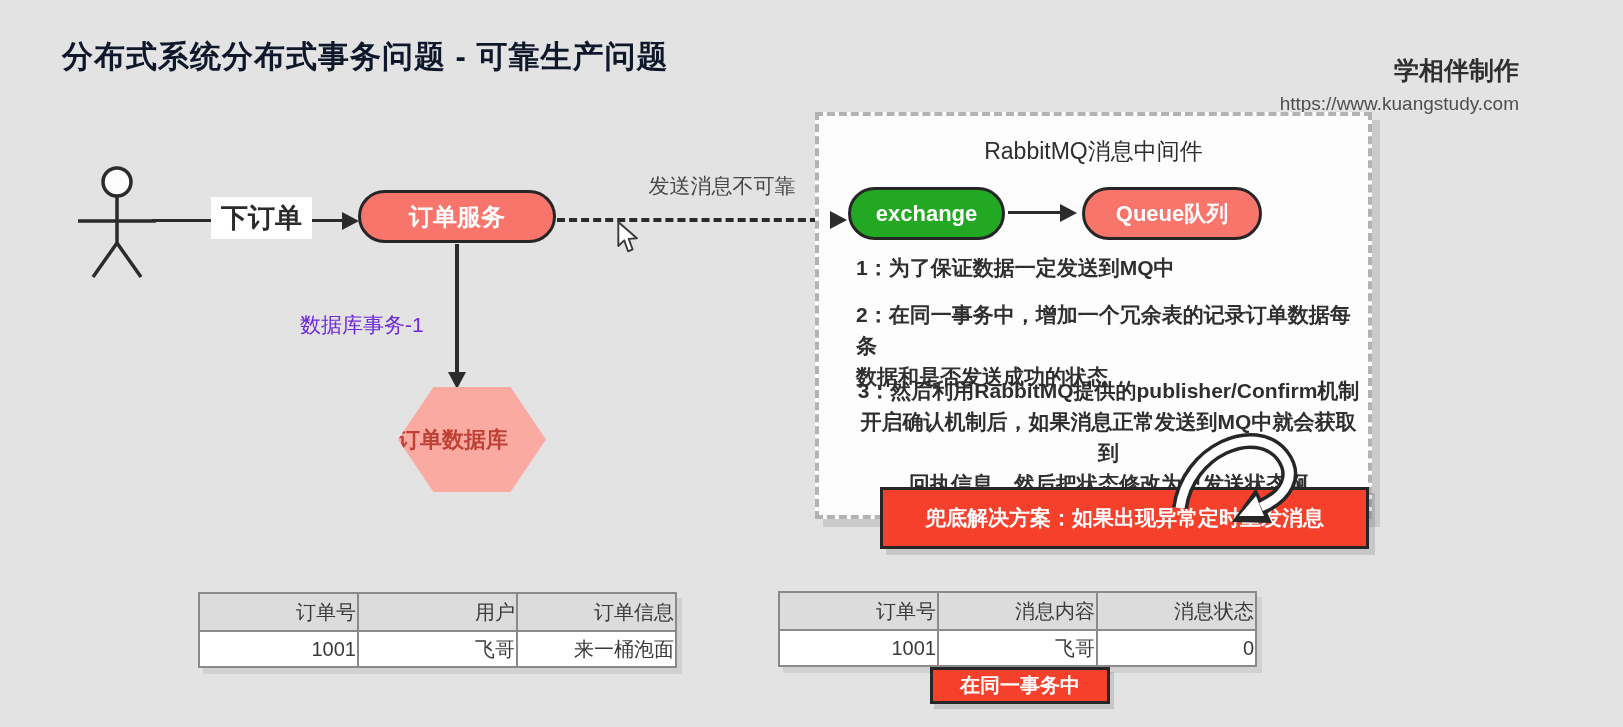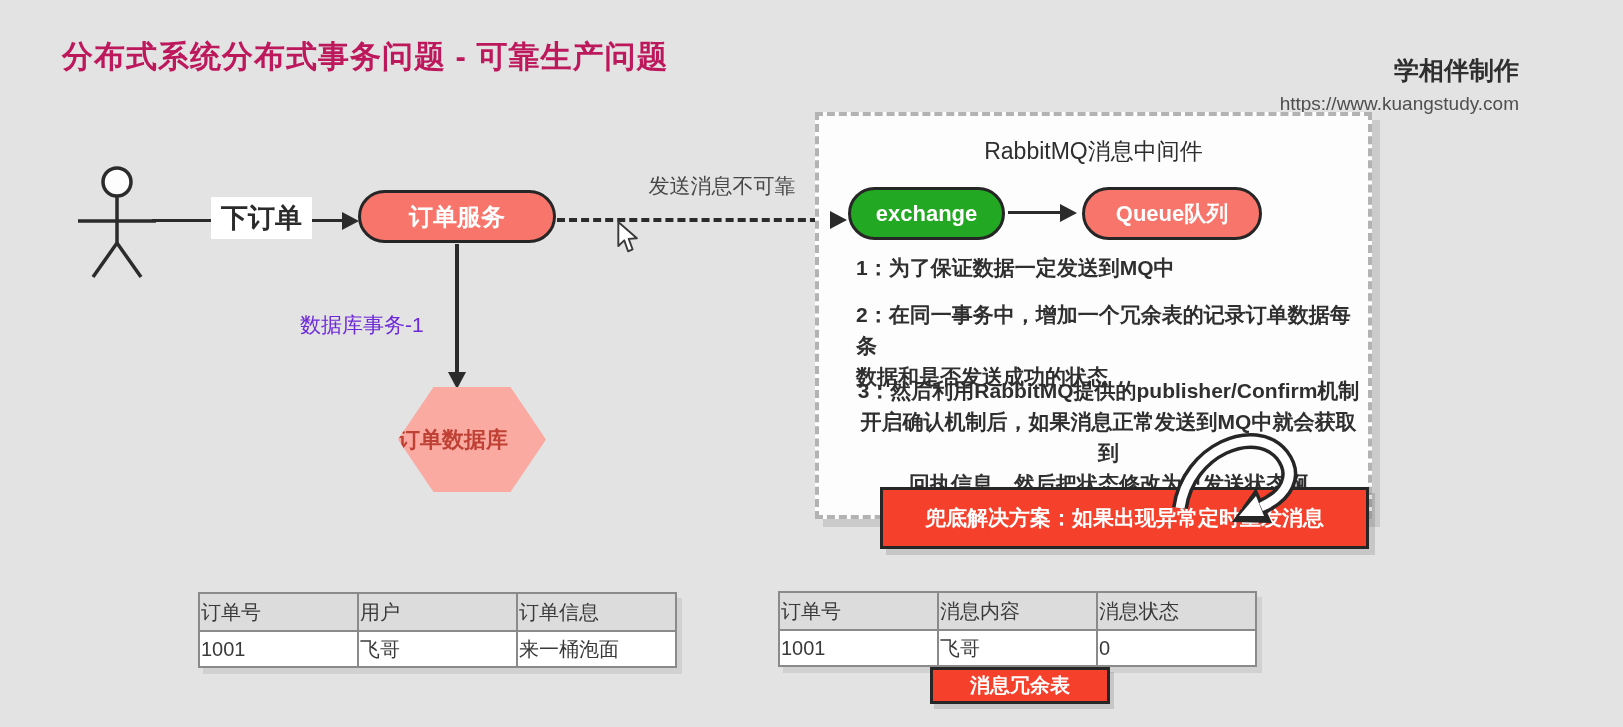--- a/index.html
+++ b/index.html
@@ -7,21 +7,21 @@
     font-family:"Liberation Sans","DejaVu Sans",sans-serif;
     background:#e3e3e3;
   }
   .stage{
     position:relative;width:1623px;height:727px;overflow:hidden;
     background:#e3e3e3;
   }
   
   .page-title{
     position:absolute;left:62px;top:36px;margin:0;
-    font-size:31px;font-weight:700;color:#be185d;letter-spacing:1px;
+    font-size:31px;font-weight:700;color:#0f172a;letter-spacing:1px;
   }
   .brand-block{position:absolute;top:14px;right:104px;text-align:right;margin-top:40px;}
   .brand-name{font-size:25px;font-weight:700;color:#2f2f2f;line-height:1.3;}
   .brand-url{font-size:19px;color:#4f4f4f;margin-top:6px;}
 
   
   .hline{position:absolute;height:0;border-top:3.5px solid #2b2b2b;}
   .hline-dashed{position:absolute;height:0;border-top:4px dashed #2b2b2b;}
   .vline{position:absolute;width:3.5px;background:#2b2b2b;}
   .arrow-right{position:absolute;width:0;height:0;
@@ -75,21 +75,21 @@
   .fallback-box span{color:#fff;font-size:21px;font-weight:700;}
   .retry-arrow{position:absolute;left:1162px;top:420px;z-index:6;}
 
   
   .dtable{
     position:absolute;border-collapse:collapse;background:#ffffff;
     font-size:20px;color:#3a3a3a;box-shadow:5px 6px 0 rgba(0,0,0,0.08);
     border:2.5px solid #6f6f6f;
   }
   .dtable th,.dtable td{
-    border:2px solid #8a8a8a;text-align:left;font-weight:400;
+    border:2px solid #8a8a8a;text-align:right;font-weight:400;
     width:159px;box-sizing:border-box;
   }
   .dtable th{background:#dcdcdc;height:38px;}
   .dtable td{height:36px;background:#ffffff;}
   .table-caption{
     position:absolute;left:930px;top:667px;width:180px;height:37px;
     background:#f5402c;border:3px solid #262626;box-sizing:border-box;
     display:flex;align-items:center;justify-content:center;z-index:4;
     box-shadow:4px 5px 0 rgba(0,0,0,0.12);
   }
@@ -188,16 +188,16 @@
     </tr>
     <tr>
       <td>1001</td>
       <td>飞哥</td>
       <td>0</td>
     </tr>
   </tbody>
     </table>
 
   <div class="table-caption">
-    <span>消息冗余表</span>
+    <span>在同一事务中</span>
   </div>
 
 </div>
 
 </body></html>

